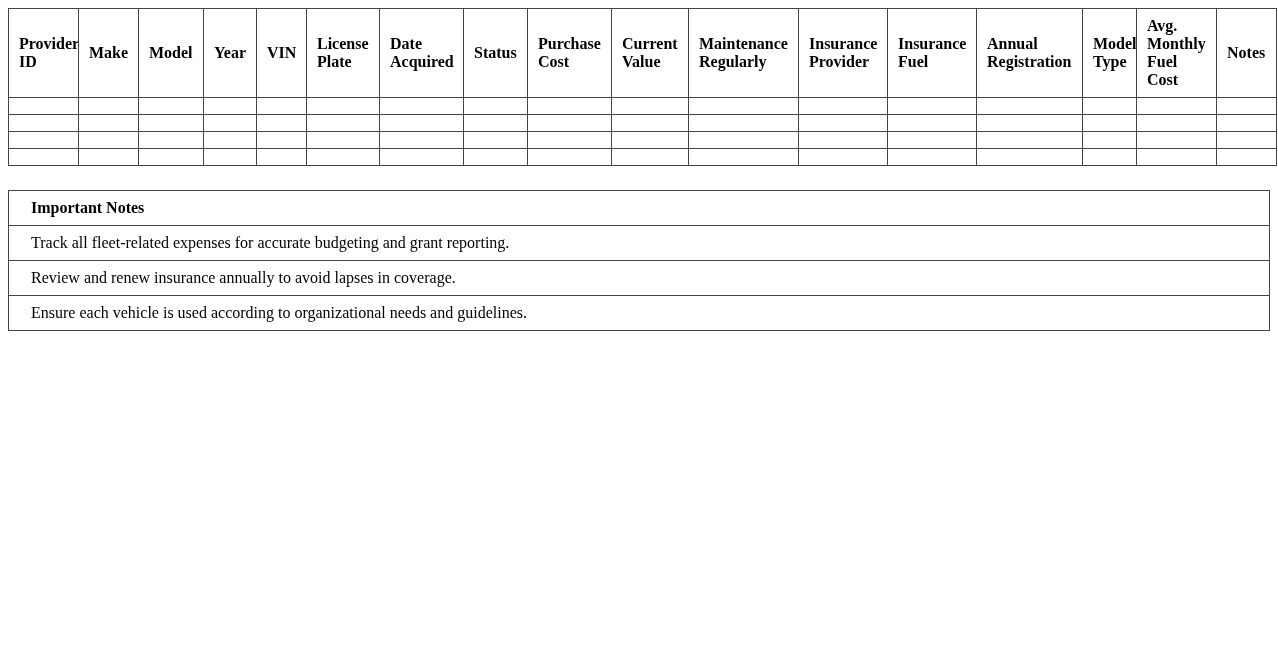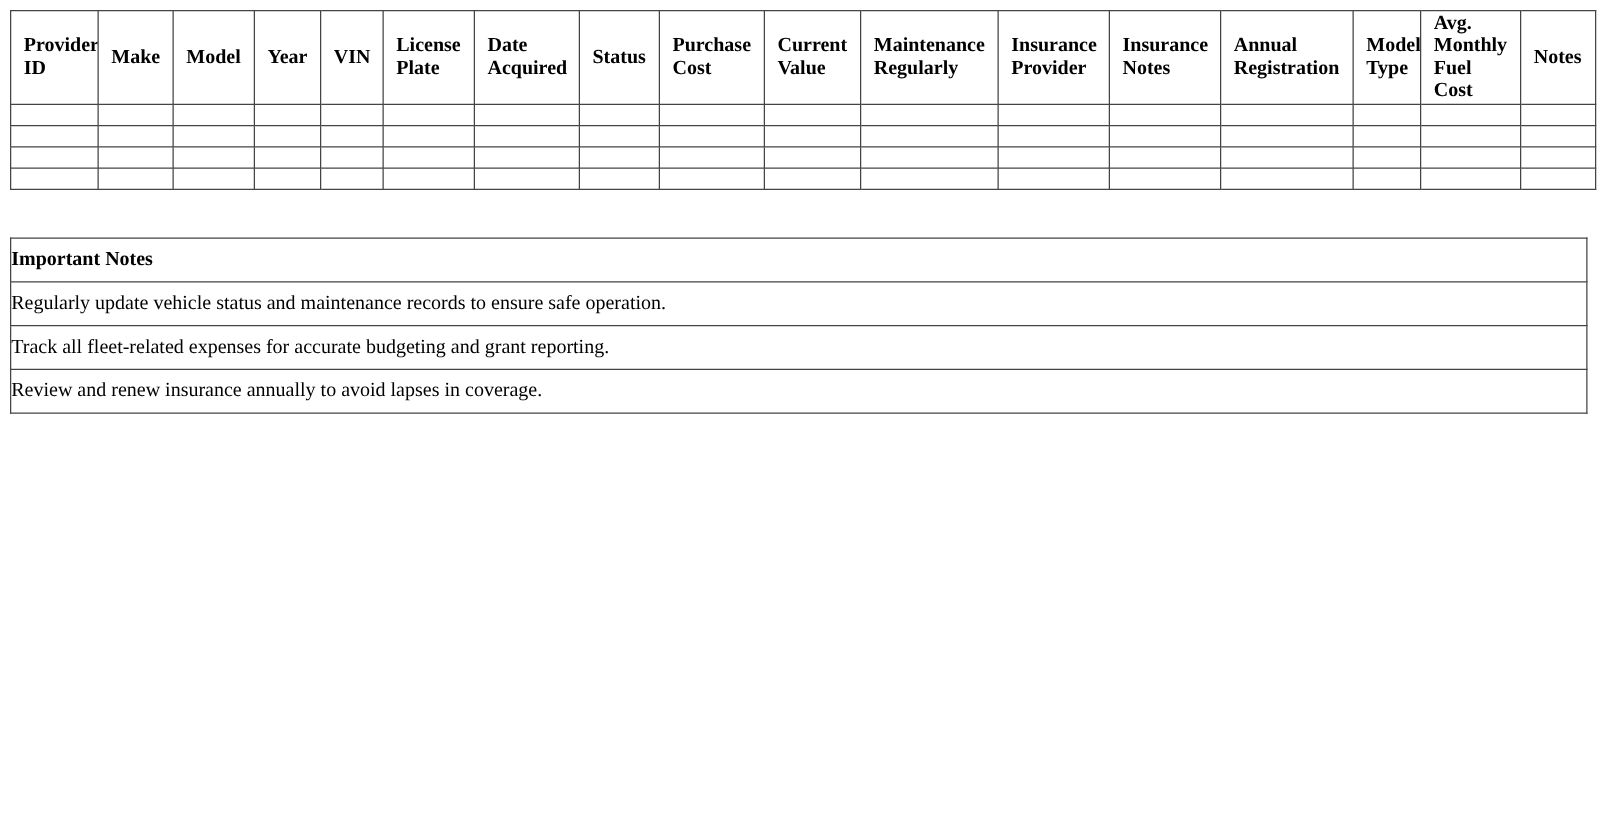--- a/index.html
+++ b/index.html
@@ -27,38 +27,38 @@
       border: 1px solid #444;
       padding: 0 10px;
       box-sizing: border-box;
     }
     table.fleet th {
       font-weight: bold;
       font-size: 16px;
       line-height: 18px;
       text-align: left;
       vertical-align: middle;
-      height: 75px;
+      height: 89px;
       overflow: hidden;
     }
     table.fleet td {
       height: 17px;
       padding: 0;
     }
     table.notes {
       position: absolute;
       left: 8px;
       top: 190px;
       width: 1262px;
       border-collapse: collapse;
     }
     table.notes th, table.notes td {
       border: 1px solid #444;
       height: 35px;
-      padding: 0 0;
+      padding: 0 22px;
       box-sizing: border-box;
       text-align: left;
       font-size: 16px;
       vertical-align: middle;
     }
     table.notes th {
       font-weight: bold;
     }
     table.notes td {
       font-weight: normal;
@@ -94,21 +94,21 @@
         <th>Model</th>
         <th>Year</th>
         <th>VIN</th>
         <th>License Plate</th>
         <th>Date Acquired</th>
         <th>Status</th>
         <th>Purchase Cost</th>
         <th>Current Value</th>
         <th>Maintenance Regularly</th>
         <th>Insurance Provider</th>
-        <th>Insurance Notes</th>
+        <th>Insurance Fuel</th>
         <th>Annual Registration</th>
         <th>Model Type</th>
         <th>Avg. Monthly Fuel Cost</th>
         <th>Notes</th>
       </tr>
   </thead>
   <tbody id="fleet-body">
       <tr>
         <td></td>
         <td></td>
@@ -189,22 +189,22 @@
 </table>
 
 <table class="notes">
   <thead>
     <tr>
       <th>Important Notes</th>
     </tr>
   </thead>
   <tbody>
     <tr>
-      <td>Regularly update vehicle status and maintenance records to ensure safe operation.</td>
-    </tr>
-    <tr>
       <td>Track all fleet-related expenses for accurate budgeting and grant reporting.</td>
     </tr>
     <tr>
       <td>Review and renew insurance annually to avoid lapses in coverage.</td>
+    </tr>
+    <tr>
+      <td>Ensure each vehicle is used according to organizational needs and guidelines.</td>
     </tr>
   </tbody>
 </table>
 
 </body></html>

